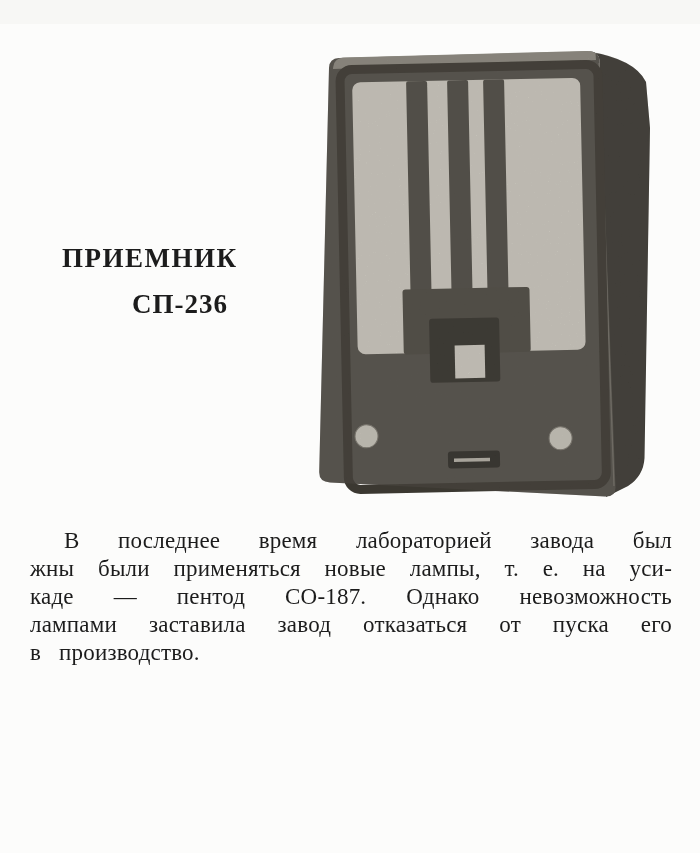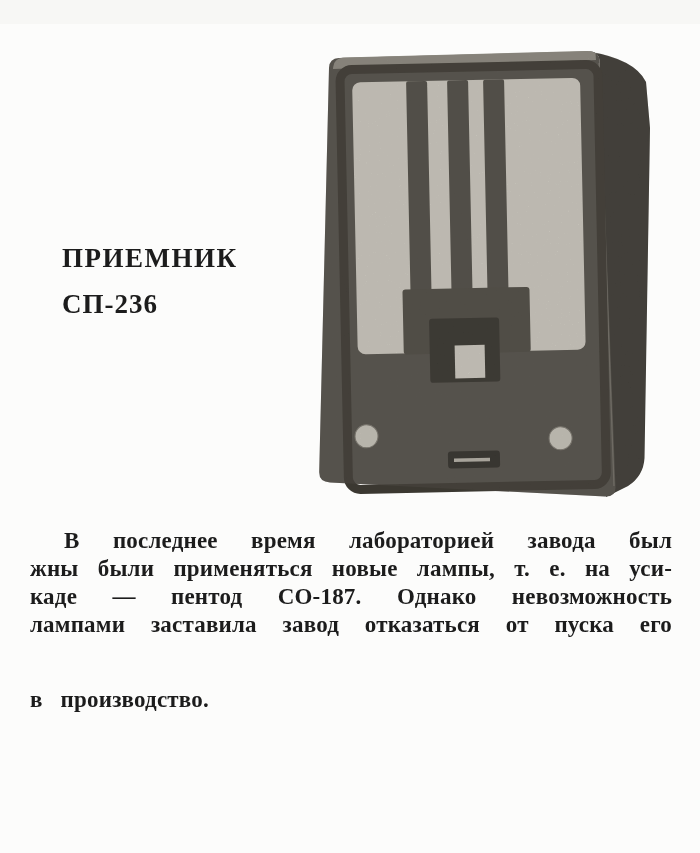--- a/index.html
+++ b/index.html
@@ -28,21 +28,21 @@
     position:absolute;left:62px;top:242px;width:168px;
     font-weight:bold;
   }
   .title-line1{
     font-size:27px;letter-spacing:1.5px;line-height:32px;
     white-space:nowrap;
     text-align:right;
   }
   .title-line2{
     font-size:27px;letter-spacing:1px;line-height:32px;
-    margin-top:14px;padding-right:2px;
+    margin-top:14px;text-align:right;padding-right:2px;
     white-space:nowrap;
   }
   
   .figure{
     position:absolute;left:293px;top:28px;width:366px;height:486px;
   }
   .figure svg{display:block;width:100%;height:100%;}
   .ph-face{fill:var(--photo-face);}
   .ph-side{fill:var(--photo-side);}
   .ph-band{fill:var(--photo-band);}
@@ -51,29 +51,29 @@
   .ph-bar{fill:var(--photo-bar);}
   .ph-pedestal{fill:var(--photo-pedestal);}
   .ph-dial{fill:var(--photo-dial);}
   .ph-knob{fill:var(--photo-knob);stroke:#7e7b72;stroke-width:1;}
   .ph-slot{fill:var(--photo-slot);}
   .ph-slot-dash{fill:var(--photo-slot-dash);}
   .ph-edge{stroke:#8d8a80;stroke-width:1.3;opacity:.55;}
   
   .article{
     position:absolute;left:30px;top:527px;width:642px;
-    font-size:23px;font-weight:bold;line-height:28px;
+    font-size:23px;font-weight:normal;line-height:28px;
     letter-spacing:.2px;word-spacing:2px;
   }
   .line{
     text-align:justify;text-align-last:justify;
     white-space:normal;height:28px;overflow:visible;
   }
   .line.first{text-indent:34px;}
-  .line.last{text-align-last:left;word-spacing:12px;margin-top:47px;}
+  .line.last{text-align-last:left;word-spacing:12px;}
 </style>
 </head>
 <body>
 
 <div class="top-strip"></div>
 
 <div class="title-block">
   <div class="title-line1">ПРИЕМНИК</div>
   <div class="title-line2">СП-236</div>
 </div>

